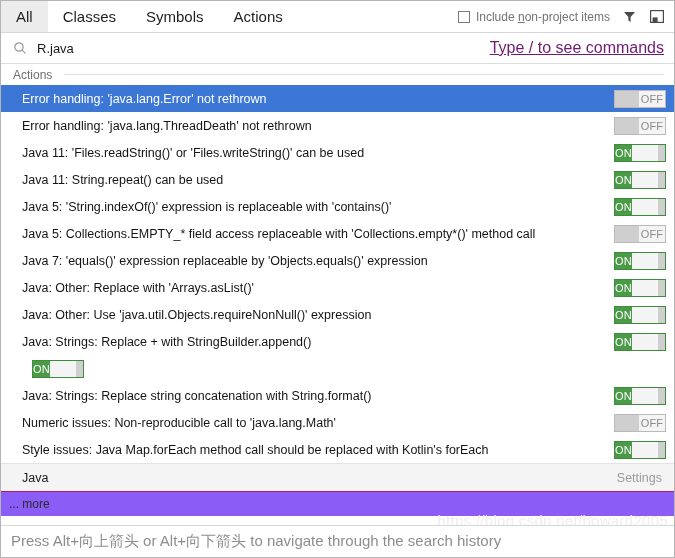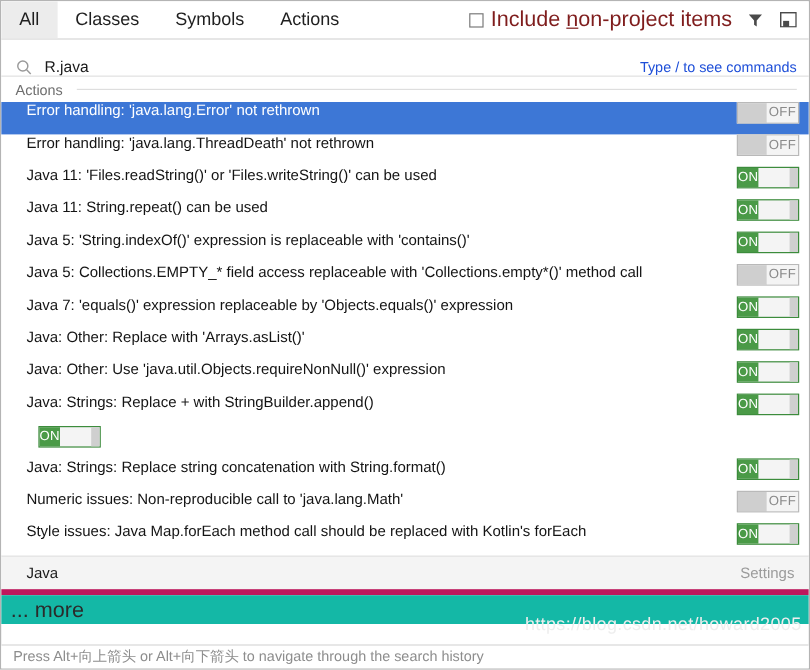--- a/index.html
+++ b/index.html
@@ -62,52 +62,53 @@
   }
   .chkbox {
     width: 12px;
     height: 12px;
     border: 1px solid #7a7a7a;
     background: #fff;
     box-sizing: border-box;
     display: inline-block;
   }
   .chk-label {
-    font-size: 18px;
-    color: #7f1d1d;
+    font-size: 12px;
+    color: #737373;
     text-align: right;
   }
   .chk-label u { text-decoration: underline; }
   .icon-btn {
     width: 18px;
     height: 18px;
     display: flex;
     align-items: center;
     justify-content: center;
   }
 
   
   .searchrow {
     height: 30px;
     display: flex;
-    align-items: flex-end;
+    align-items: center;
     padding: 0 10px 0 12px;
     border-bottom: 1px solid #dcdcdc;
     background: #ffffff;
   }
   .search-icon { margin-right: 10px; display:flex; align-items:center; }
   .search-value {
     flex: 1;
     font-size: 13px;
     color: #1a1a1a;
   }
   .search-hint {
-    font-size: 12px;
-    color: #1d4ed8;
-    white-space: nowrap;
+    font-size: 16px;
+    color: #701a75;
+    white-space: nowrap;
+    text-decoration: underline;
   }
 
   
   .group-header {
     height: 21px;
     display: flex;
     align-items: center;
     padding-left: 12px;
     padding-right: 10px;
     background: #ffffff;
@@ -124,20 +125,21 @@
     margin-left: 12px;
   }
 
   
   .list {
     background: #ffffff;
   }
   .row {
     height: 27px;
     display: flex;
+    align-items: center;
     padding-left: 21px;
     padding-right: 8px;
     box-sizing: border-box;
     position: relative;
   }
   .row.selected {
     background: #3d77d6;
   }
   .row-label {
     flex: 1;
@@ -193,61 +195,61 @@
 
   
   .settings-row {
     height: 27px;
     display: flex;
     align-items: center;
     justify-content: space-between;
     padding: 0 12px 0 21px;
     background: #f4f4f4;
     border-top: 1px solid #e3e3e3;
-    border-bottom: 5px solid #be185d;
+    border-bottom: 1px solid #be185d;
   }
   .settings-left { font-size: 12.5px; color: #1a1a1a; }
   .settings-right { font-size: 12.5px; color: #9b9b9b; }
 
   
   .more-row {
     height: 24px;
     display: flex;
     align-items: center;
     padding-left: 8px;
-    font-size: 18px;
+    font-size: 12px;
     color: #2b2b2b;
-    background: #14b8a6;
+    background: #8b5cf6;
   }
 
   
   .watermark {
     position: absolute;
     right: 6px;
     bottom: 28px;
     font-size: 15px;
     color: #eeeeee;
     letter-spacing: .3px;
     white-space: nowrap;
     pointer-events: none;
   }
 
   
   .statusbar {
     position: absolute;
     left: 0;
     right: 0;
     bottom: 0;
-    height: 20px;
+    height: 32px;
     display: flex;
     align-items: center;
     padding-left: 10px;
     border-top: 1px solid #d8d8d8;
     background: #ffffff;
-    font-size: 12px;
+    font-size: 15px;
     color: #8d8d8d;
     box-sizing: border-box;
   }
 </style>
 </head>
 <body>
 
 <div id="app">
 
   <div class="tabbar">

